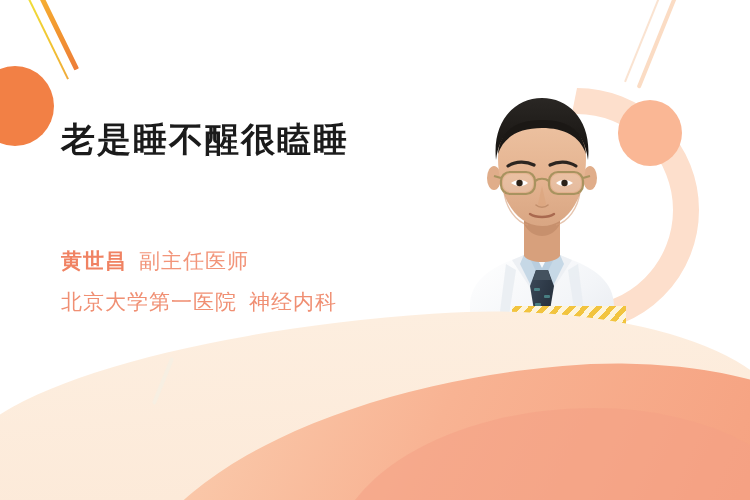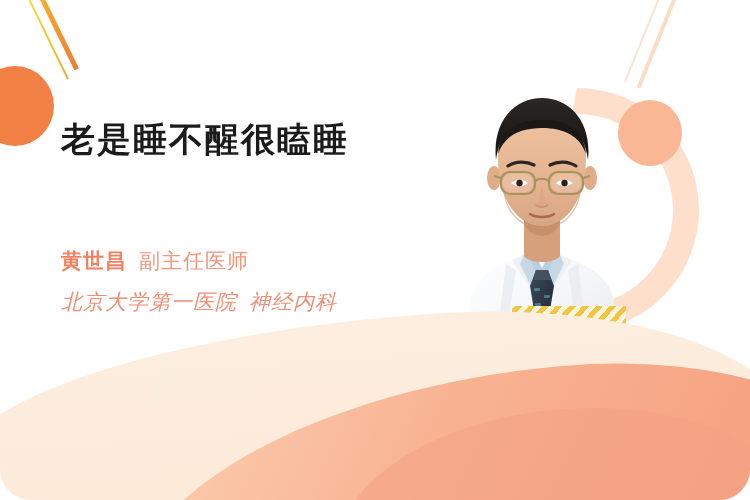--- a/index.html
+++ b/index.html
@@ -7,21 +7,20 @@
     padding: 0;
     background: #ffffff;
   }
   #canvas {
     position: relative;
     width: 750px;
     height: 500px;
     overflow: hidden;
     background: #ffffff;
     font-family: "Liberation Sans", "DejaVu Sans", sans-serif;
-    border-radius: 31px;
   }
 
   
   .deco { position: absolute; pointer-events: none; }
 
   
   .stripe-tl-1 {
     left: 54px; top: -18px;
     width: 5px; height: 92px;
     background: linear-gradient(180deg, #F7B733 0%, #F2952F 55%, #ED7E3A 100%);
@@ -170,21 +169,20 @@
   }
   .doc-line-2 {
     position: absolute;
     left: 61px;
     top: 288px;
     font-size: 21px;
     color: #F08F73;
     letter-spacing: 1px;
     line-height: 1.3;
     white-space: nowrap;
-    font-style: italic;
   }
   .doc-dept { margin-left: 12px; }
 </style>
 </head>
 <body>
 
 <div id="canvas">
 
   <div class="deco stripe-tl-2"></div>
   <div class="deco stripe-tl-1"></div>

